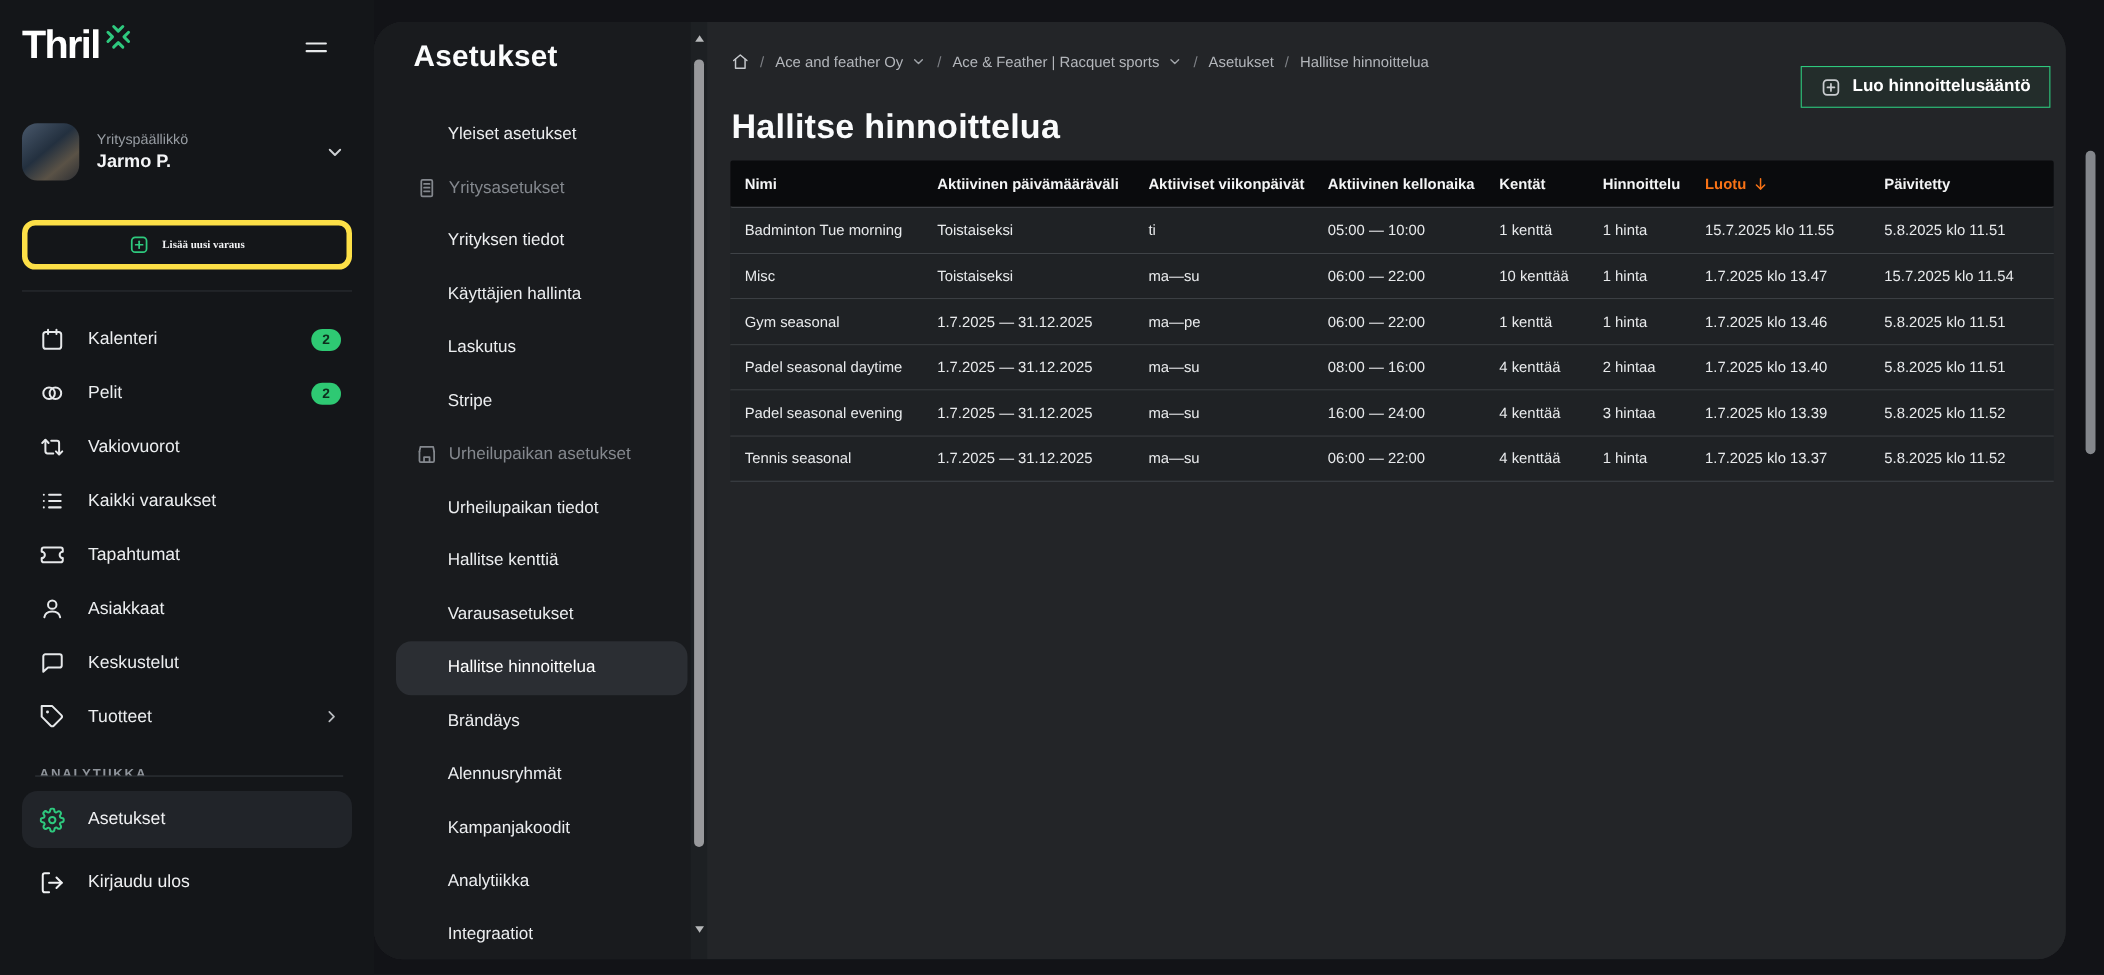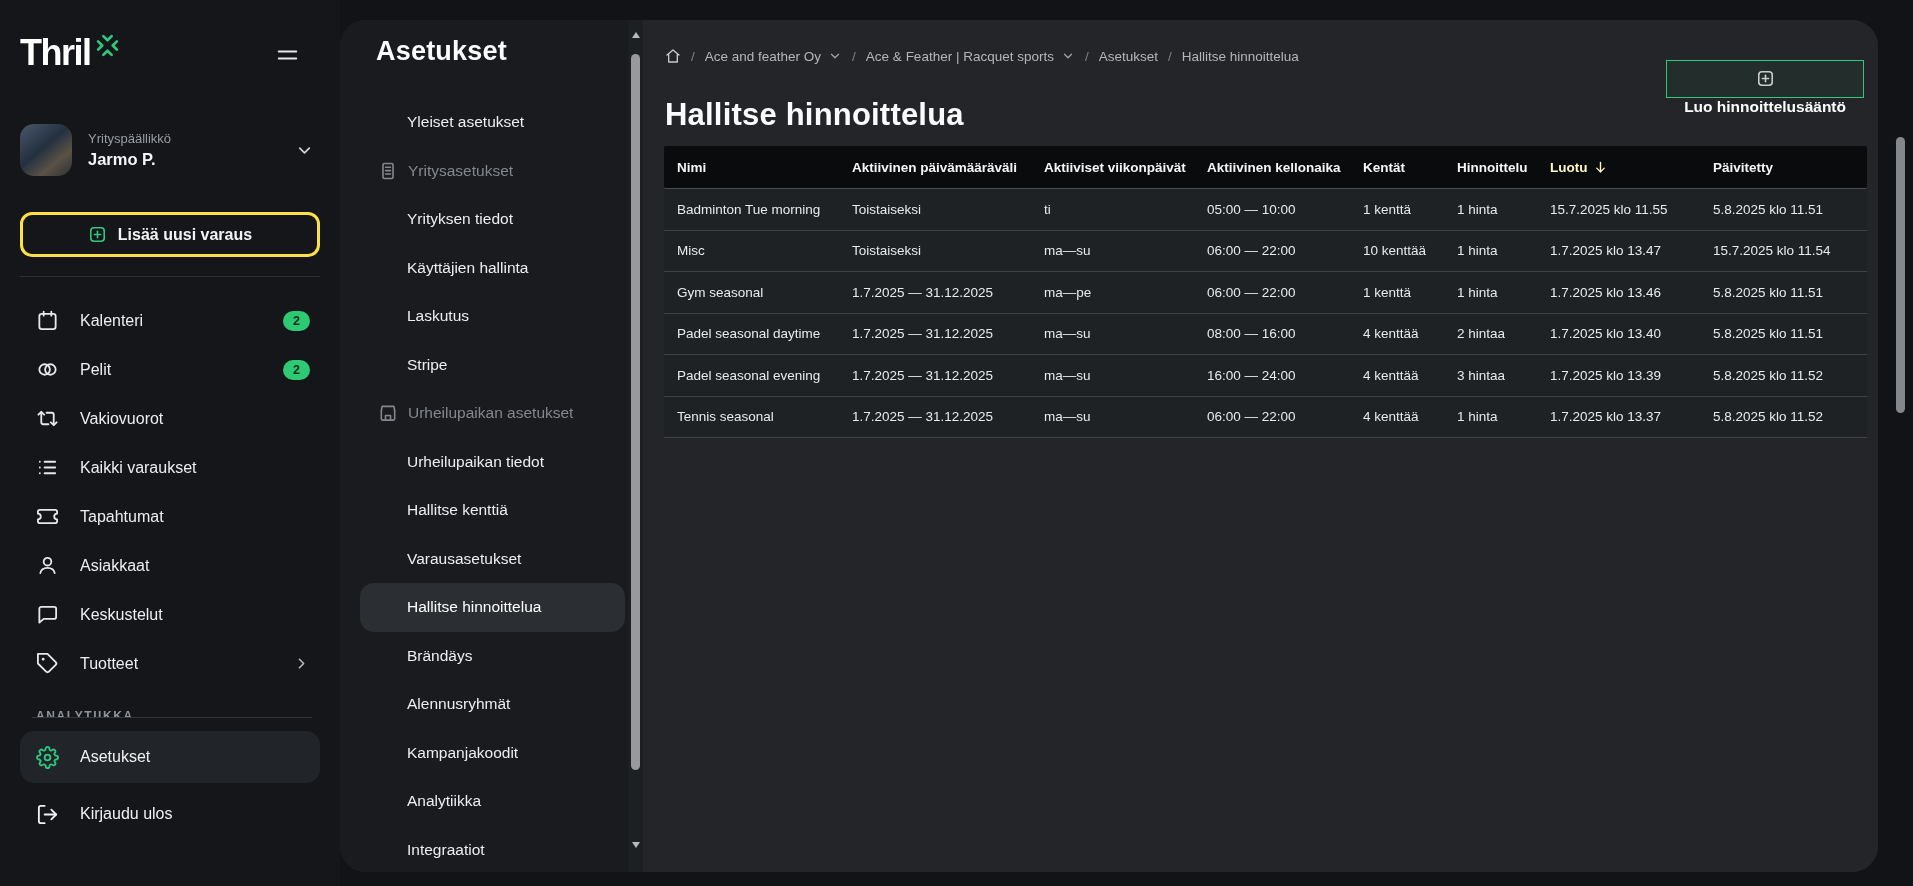--- a/index.html
+++ b/index.html
@@ -9,42 +9,42 @@
     background:#121317; color:#e9eaec;
     font-family:"Liberation Sans", sans-serif;
   }
   svg { display:block; }
 
   
   .left-sidebar {
     position:absolute; left:0; top:0; width:340px; height:886px;
     background:#141619; padding:20px 20px 14px;
   }
-  .logo-row { display:flex; justify-content:space-between; align-items:flex-start; height:48px;margin-top:12px; }
+  .logo-row { display:flex; justify-content:space-between; align-items:flex-start; height:48px; }
   .logo { display:flex; align-items:flex-start; gap:4px; }
   .logo-text { font-size:36px; font-weight:bold; letter-spacing:-1.5px; color:#ffffff; line-height:42px; }
   .logo-mark { color:#2EC97E; margin-top:1px; }
   .menu-btn { margin-top:14px; margin-right:22px; color:#e7e9eb; cursor:pointer; }
 
   .user-row { margin-top:44px; display:flex; align-items:center; }
   .avatar {
     width:52px; height:52px; border-radius:14px; flex:none;
     background:linear-gradient(140deg,#49586b 0%,#2a3razz646 30%,#23303f 45%,#5a5246 72%,#2c2e33 100%);
     background:linear-gradient(140deg,#49586b 0%,#23303f 45%,#5a5246 72%,#2c2e33 100%);
   }
   .user-meta { margin-left:16px; flex:1; }
   .user-role { font-size:13px; color:#989da3; }
   .user-name { font-size:16.5px; font-weight:bold; color:#f4f5f7; margin-top:4px; }
   .user-chevron { color:#cfd2d5; margin-right:6px; cursor:pointer; }
 
   .side-btn {
-    width:100%; height:45px; border:3px solid #fde047; border-radius:12px;
+    width:100%; height:45px; border:5px solid #fde047; border-radius:12px;
     background:transparent; color:#f2f3f5; display:flex; align-items:center;
-    justify-content:center; gap:11px; font-size:16px; font-weight:bold;
-    font-family:Liberation Sans, sans-serif; cursor:pointer;
+    justify-content:center; gap:11px; font-size:10px; font-weight:bold;
+    font-family:Liberation Serif, serif; cursor:pointer;
   }
   .btn-add { margin-top:36px; }
   .btn-gameplan { margin-top:13px; }
   .icon-green { color:#2EC97E; }
   .icon-blue { color:#8CA1BC; }
 
   .side-divider { height:1px; background:#2c2f34; margin-top:19px; }
 
   .side-nav { margin-top:19px; }
   .nav-item { height:49px; display:flex; align-items:center; padding:0 10px 0 16px; font-size:16px; color:#eceef0; cursor:pointer; border-radius:12px; }
@@ -87,41 +87,41 @@
 
   .main { flex:1; position:relative; background:#232528; }
 
   .breadcrumb { position:absolute; top:28px; left:22px; display:flex; align-items:center; gap:10px; font-size:13.5px; color:#b3b6bb; white-space:nowrap; }
   .crumb { display:flex; align-items:center; gap:7px; cursor:pointer; }
   .crumb-sep { color:#7e8186; }
   .crumb-home { color:#c6c9cd; cursor:pointer; }
   .crumb-chev { color:#9fa3a8; }
 
   .create-btn {
-    position:absolute; top:40px; right:14px; height:38px; padding:8px 17px;
+    position:absolute; top:40px; right:14px; height:38px; padding:18px 17px;
     border:1px solid #2EC97E; border-radius:0; background:rgba(46,201,126,0.05);
     display:flex; align-items:center; gap:10px; font-size:15.5px; font-weight:bold;
-    color:#ffffff; font-family:inherit; cursor:pointer;flex-direction:column;
+    color:#ffffff; font-family:inherit; cursor:pointer;
   }
   .create-btn .plus-ic { color:#c9cccf; }
 
   .page-title { position:absolute; top:56px; left:22px; font-size:31px; font-weight:bold; color:#fafbfc; letter-spacing:0.2px; }
 
   .pricing-table { position:absolute; top:126px; left:21px; right:11px; }
   .t-header, .t-row {
     display:grid;
     grid-template-columns:175px 192px 163px 156px 94px 93px 163px 1fr;
     align-items:center;
   }
   .t-header {
     height:43px; background:#0a0b0d; color:#f4f5f6;
     font-size:13.5px; font-weight:bold; border-bottom:1px solid #4a4d51; border-radius:2px;
   }
   .t-header > div, .t-row > div { padding-left:13px; white-space:nowrap; overflow:hidden; }
-  .th-sort { color:#fef9c3; display:flex; align-items:flex-end; gap:6px; cursor:pointer; }
+  .th-sort { color:#f97316; display:flex; align-items:flex-end; gap:6px; cursor:pointer; }
   .t-row { height:41.5px; background:#1f2225; font-size:13.5px; color:#e8eaec; border-bottom:1px solid #3f4347; cursor:pointer; }
 
   .window-scrollbar { position:absolute; right:8px; top:137px; width:9px; height:276px; border-radius:5px; background:#84878c; cursor:pointer; }
 </style>
 </head>
 <body>
 
 <div class="left-sidebar">
   <div class="logo-row">
     <div class="logo">

